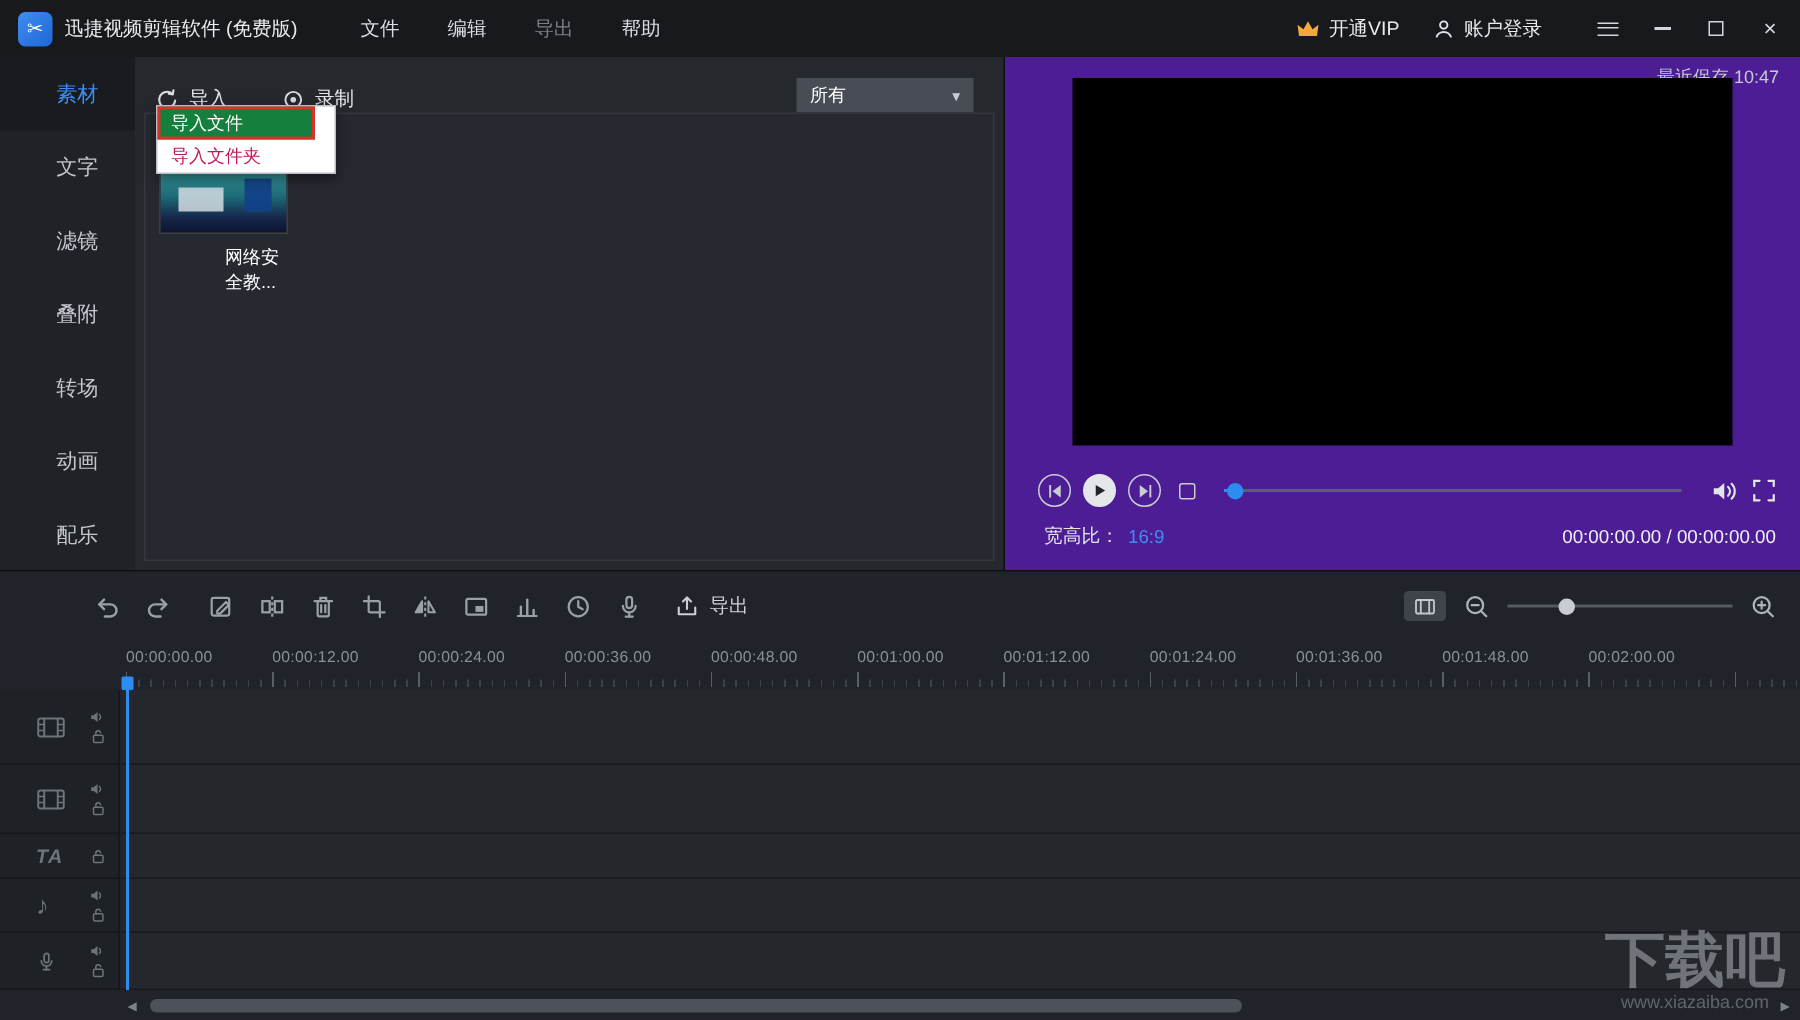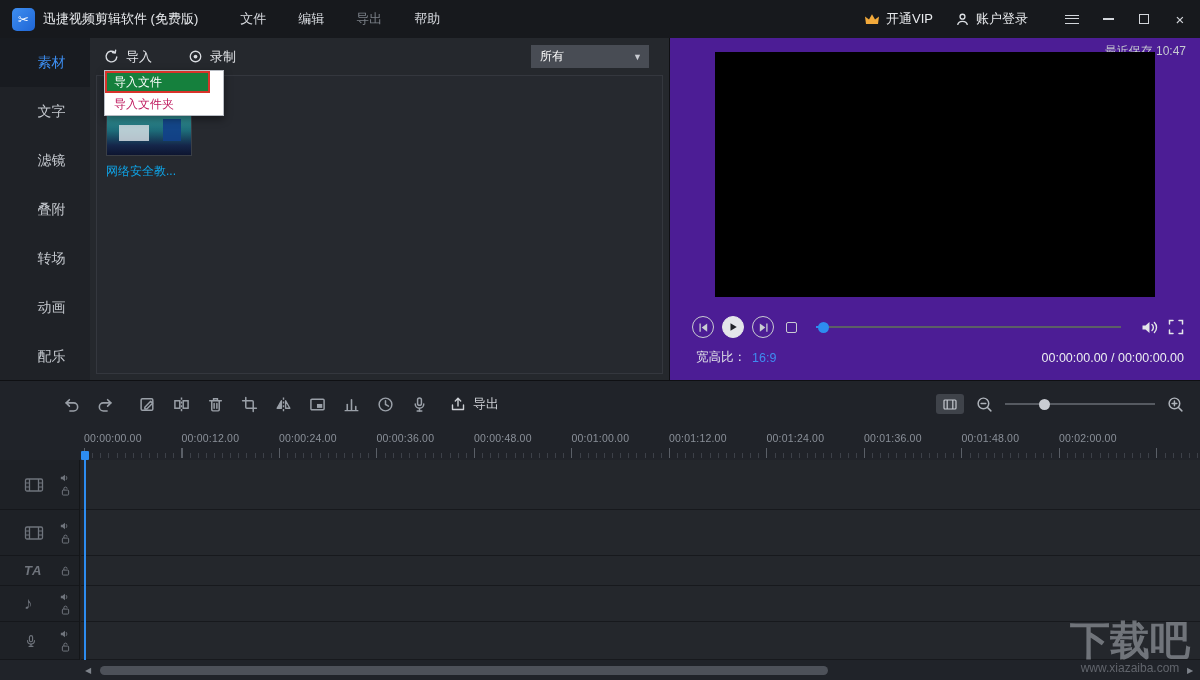--- a/index.html
+++ b/index.html
@@ -30,32 +30,32 @@
   .ic-max { width:10px; height:10px; border:1.4px solid currentColor; }
   .ic-close { font-size:15px; line-height:1; }
 
   
   .sidebar { position:absolute; top:38px; left:0; width:104px; height:342px; background:#1f2227; border-right:1px solid #101114; }
   .side-item { height:49px; display:flex; align-items:center; justify-content:center; font-size:14px; color:#c3c7cd; cursor:pointer; }
   .side-item.active { color:#3d8ef0; background:#181b20; }
 
   
   .media-panel { position:absolute; top:38px; left:90px; width:580px; height:342px; background:#25282d; border-right:1px solid #0f1013; }
-  .media-toolbar { height:37px; display:flex; align-items:center; gap:36px; padding:0 20px 0 14px; }
+  .media-toolbar { height:37px; display:flex; align-items:flex-end; gap:36px; padding:0 20px 0 14px; }
   .m-btn { display:flex; align-items:center; gap:7px; font-size:13px; color:#e2e4e8; cursor:pointer; }
   .m-select { margin-left:auto; width:118px; height:23px; background:#484c54; display:flex; align-items:center;
     padding:0 7px 0 9px; font-size:12px; color:#fff; cursor:pointer; }
   .m-select .arr { margin-left:auto; font-size:9px; color:#c9ccd2; }
   .media-content { position:absolute; top:37px; left:6px; right:6px; bottom:6px; background:#26292f; border:1px solid #34373e; }
   .thumb-card { position:absolute; left:9px; top:34px; width:86px; cursor:pointer; }
   .thumb-img { width:86px; height:46px; border:1px solid #3a3e45;
     background:linear-gradient(180deg,#3aa0a0 0%,#1d6b78 45%,#15264a 78%,#0d1530 100%); position:relative; }
   .thumb-img::after { content:""; position:absolute; left:12px; top:14px; width:30px; height:16px; background:#dfe5ea; opacity:.8; }
   .thumb-img::before { content:""; position:absolute; right:10px; top:8px; width:18px; height:22px; background:#12408a; opacity:.9; }
-  .thumb-label { margin-top:7px; font-size:12px; color:#0ea5e9; }
+  .thumb-label { margin-top:7px; font-size:12px; color:#ffffff;margin-left:44px; }
   .import-menu { position:absolute; left:7px; top:-6px; width:120px; background:#ffffff; border:1px solid #b9bdc4;
     box-shadow:0 3px 8px rgba(0,0,0,.45); z-index:20; }
   .imenu-item { height:22px; line-height:22px; padding-left:9px; font-size:12px; color:#be185d; cursor:pointer; white-space:nowrap; }
   .imenu-item.selected { background:#15803d; color:#fff; border:2px solid #d8332a; line-height:18px; padding-left:7px; margin-right:13px; }
 
   
   .preview-panel { position:absolute; top:38px; left:670px; right:0; height:342px; background:#4c1d95; }
   .last-saved { position:absolute; top:5px; right:14px; font-size:12px; color:#c6cad0; }
   .video-area { position:absolute; left:45px; top:14px; width:440px; height:245px; background:#000; }
   .controls { position:absolute; left:22px; right:16px; top:276px; height:26px; display:flex; align-items:center; gap:8px; }

